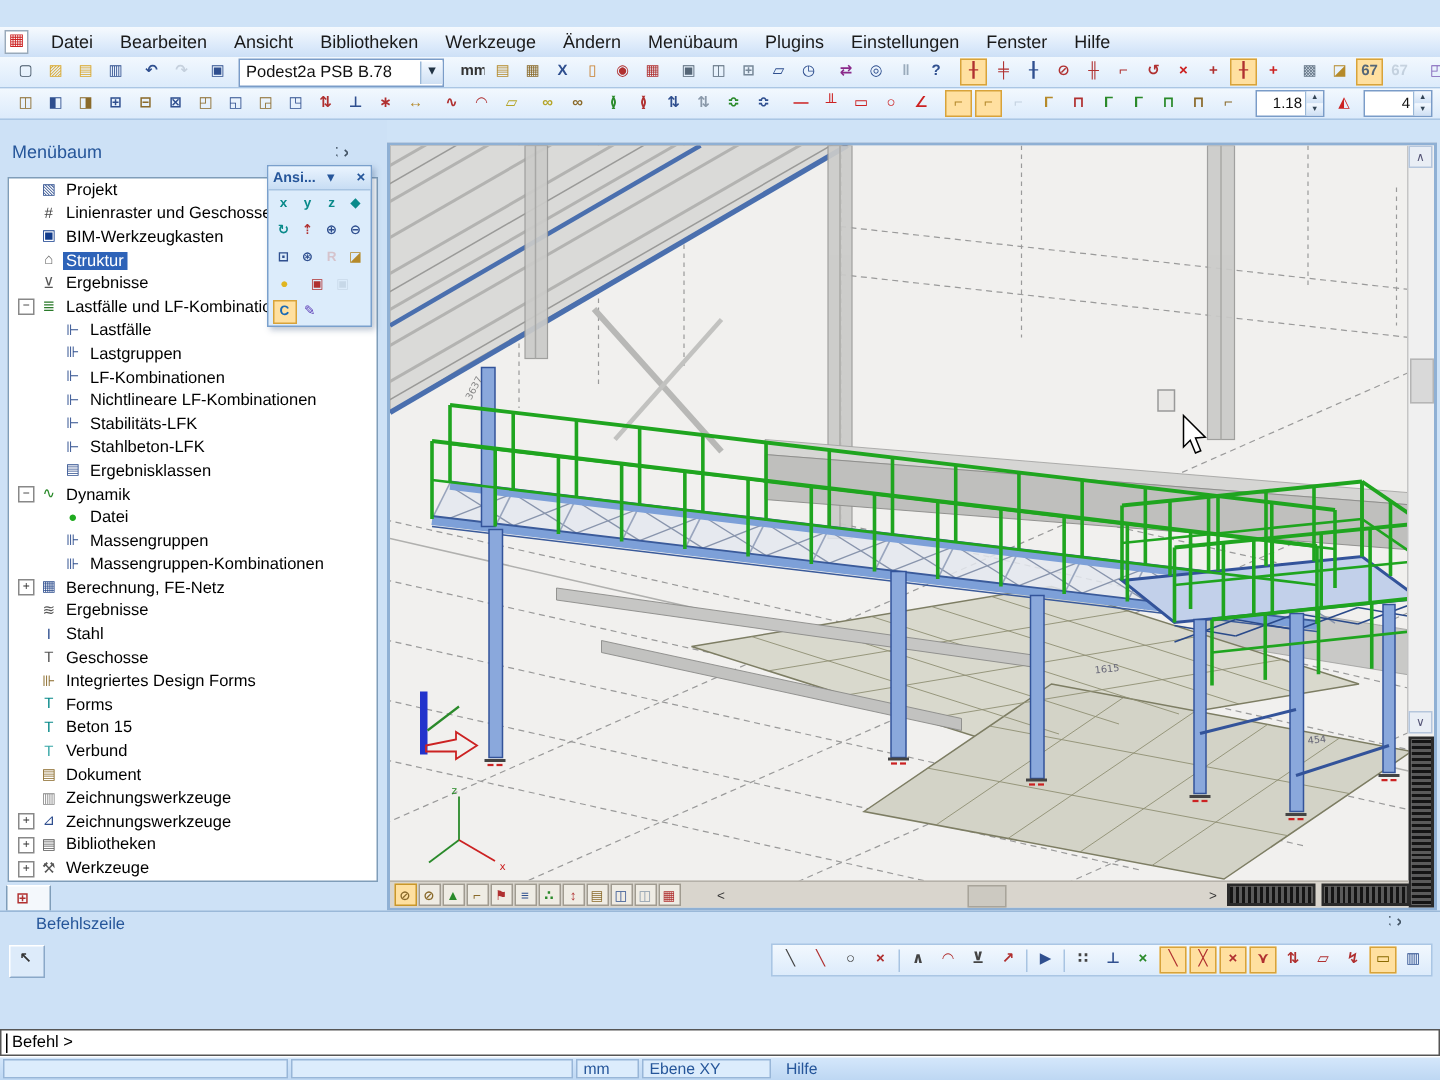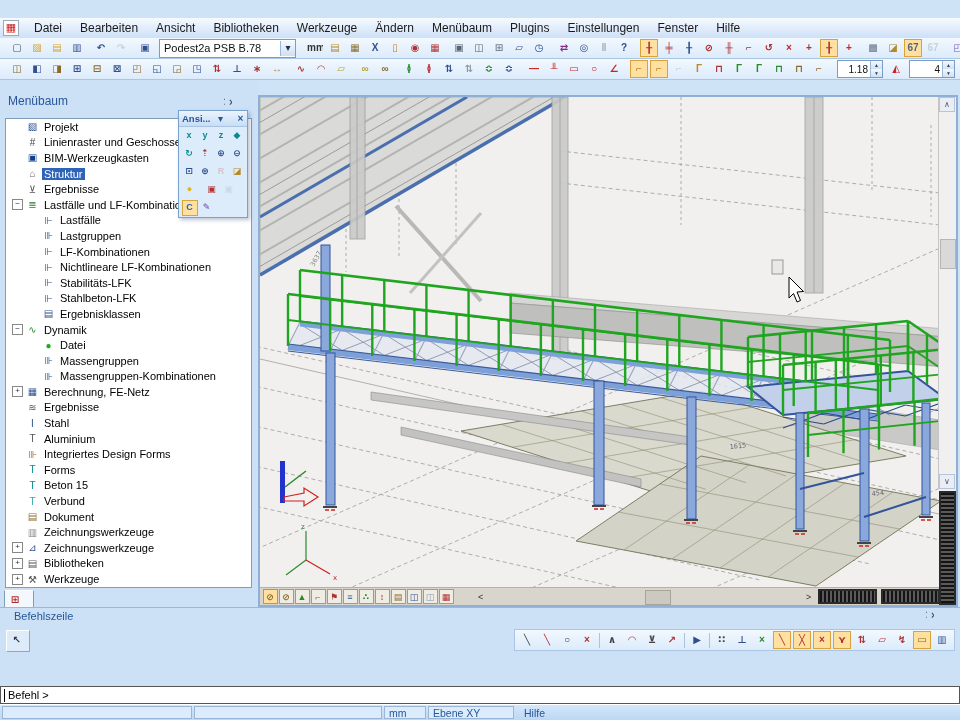--- a/index.html
+++ b/index.html
@@ -94,21 +94,21 @@
   .tbi2.pressed{background:#ffe0a0;border-color:#c8962a;}
   #hleft{margin-left:24px;font-size:9px;color:#333;}
   #hthumb{position:absolute;left:385px;top:2px;width:24px;height:13px;background:#ccc9c1;border:1px solid #a8a49a;}
   #hright{position:absolute;left:546px;font-size:9px;color:#333;}
   .hrib{position:absolute;top:1px;width:59px;height:15px;
     background:repeating-linear-gradient(90deg,#141414 0 2px,#5a5a5a 2px 4px);
     border:2px solid #2a2a2a;box-sizing:border-box;}
   
   #cmdpanel{position:absolute;left:0;top:607px;width:960px;height:79px;background:#cde1f6;
     border-top:1px solid #9ab8d8;}
-  #cmdhdr{height:17px;font-size:11px;color:#26569a;padding:2px 0 0 14px;position:relative;}
+  #cmdhdr{height:17px;font-size:11px;color:#26569a;padding:2px 0 0 24px;position:relative;}
   #cursorbtn{position:absolute;left:6px;top:22px;width:22px;height:20px;background:#ddebfa;
     border:1px solid #fff;border-right-color:#8aa8c8;border-bottom-color:#8aa8c8;
     font-size:12px;text-align:center;line-height:19px;}
   #snapbar{position:absolute;right:5px;top:21px;height:20px;display:flex;align-items:center;
     background:linear-gradient(#f2f8fe,#dcebfb);border:1px solid #aac6e4;padding:0 2px;}
   #cmdinput{position:absolute;left:0;top:686px;width:960px;height:18px;background:#fff;
     border:1px solid #555;box-sizing:border-box;font-size:11px;color:#000;}
   #caret{position:absolute;left:3px;top:2px;width:1px;height:13px;background:#000;}
   #prompt{position:absolute;left:7px;top:2px;}
   
@@ -395,21 +395,21 @@
           <span class="tlabel">Ergebnisse</span>
         </div>
         <div class="trow" style="padding-left: 6px;">
           <span class="texp none"></span>
           <span class="tico" style="color: rgb(47, 79, 143);">I</span>
           <span class="tlabel">Stahl</span>
         </div>
         <div class="trow" style="padding-left: 6px;">
           <span class="texp none"></span>
           <span class="tico" style="color: rgb(85, 85, 85);">T</span>
-          <span class="tlabel">Aluminium</span>
+          <span class="tlabel">Geschosse</span>
         </div>
         <div class="trow" style="padding-left: 6px;">
           <span class="texp none"></span>
           <span class="tico" style="color: rgb(138, 106, 42);">⊪</span>
           <span class="tlabel">Integriertes Design Forms</span>
         </div>
         <div class="trow" style="padding-left: 6px;">
           <span class="texp none"></span>
           <span class="tico" style="color: rgb(10, 138, 138);">T</span>
           <span class="tlabel">Forms</span>

